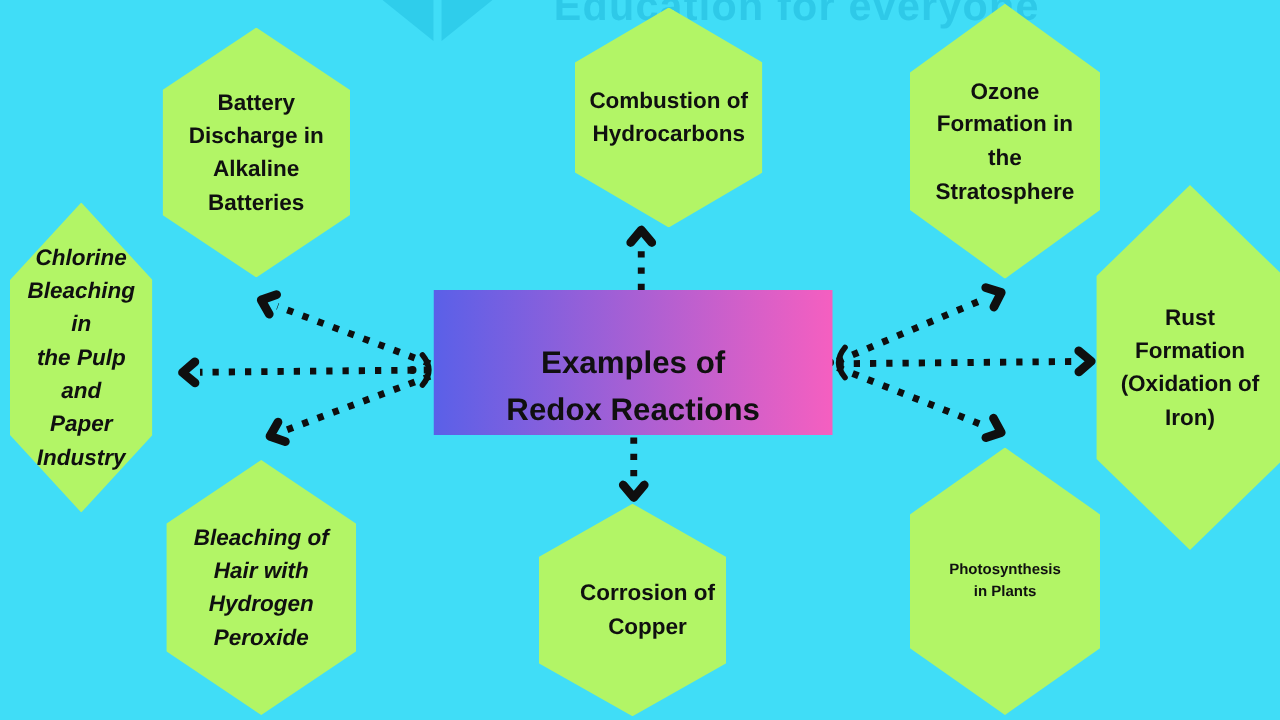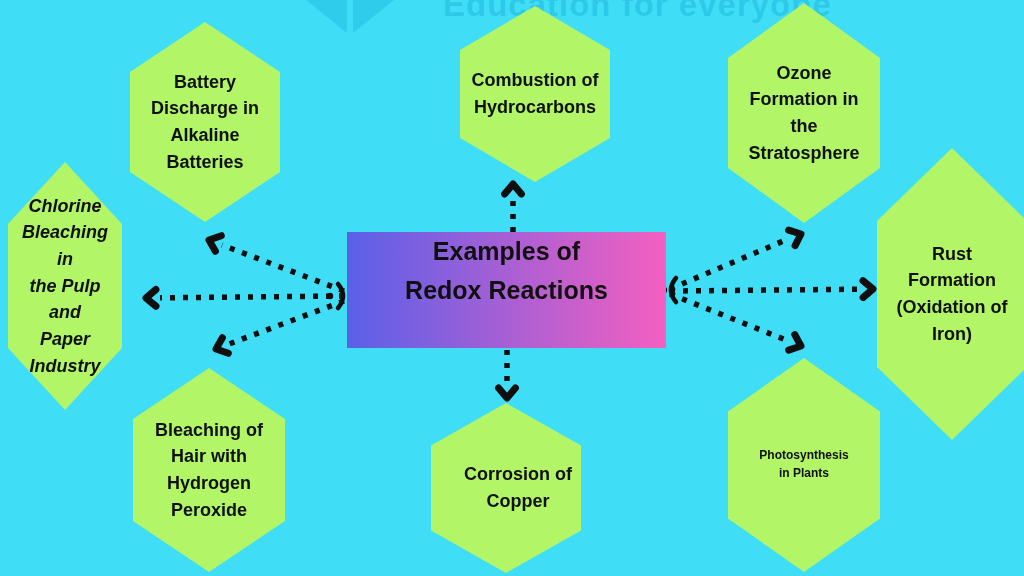--- a/index.html
+++ b/index.html
@@ -53,21 +53,21 @@
     color: var(--text, #101010);
     padding: 0 4px;
   }
 
   
   .center-box {
     position: absolute;
     left: 347px; top: 232px;
     width: 319px; height: 116px;
     display: flex;
-    align-items: flex-start;
+    align-items: flex-end;
     justify-content: center;
     text-align: center;
     background: linear-gradient(90deg, var(--center-gradient-start, #5A60E8), var(--center-gradient-end, #F55FC0));
     z-index: 3;
   }
   .center-box .label {
     white-space: pre-line;
     font-weight: 700;
     font-size: 25px;
     line-height: 1.55;
@@ -161,21 +161,21 @@
   </div>
 
   <div class="hex" style="left:8px; top:162px; width:114px; height:248px;font-style:italic;">
     <span class="label">Chlorine
 Bleaching in
 the Pulp and
 Paper
 Industry</span>
   </div>
 
-  <div class="hex" style="left:133px; top:368px; width:152px; height:204px;">
+  <div class="hex" style="left:133px; top:368px; width:152px; height:204px;font-style:italic;">
     <span class="label">Bleaching of
 Hair with
 Hydrogen
 Peroxide</span>
   </div>
 
   <div class="hex" style="left:460px; top:6px; width:150px; height:176px;">
     <span class="label" style="font-size:18px;">Combustion of
 Hydrocarbons</span>
   </div>

